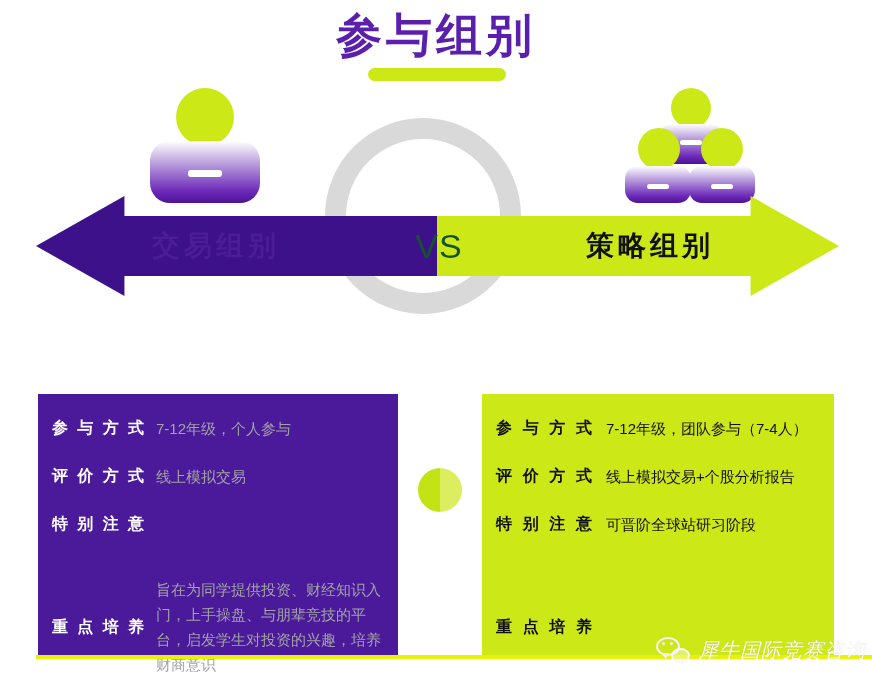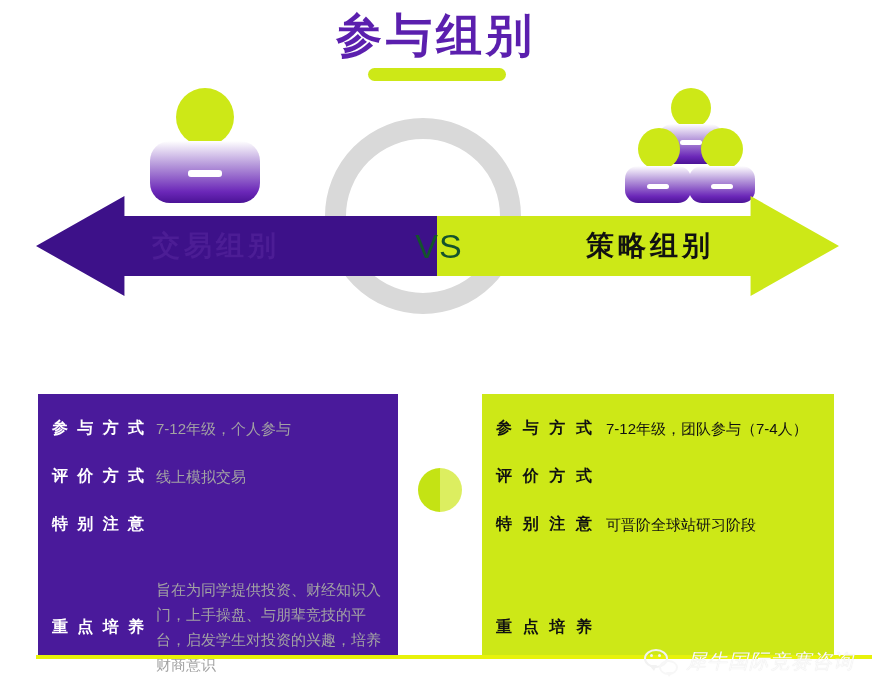--- a/index.html
+++ b/index.html
@@ -145,22 +145,22 @@
     width:44px;height:44px;border-radius:50%;
     background:linear-gradient(90deg,#C4E314 0%,#C4E314 50%,#DCEE60 50%,#DCEE60 100%);
   }
 
   
   .footer-line{
     position:absolute;left:36px;top:655px;
     width:836px;height:4px;background:#E7F20A;
   }
   .footer-brand{
-    position:absolute;right:18px;top:637px;
-    display:flex;align-items:flex-end;gap:8px;
+    position:absolute;right:6px;top:637px;
+    display:flex;align-items:flex-start;gap:8px;
     height:38px;
   }
   .wechat-icon{position:relative;width:34px;height:26px;}
   .wechat-icon .big{
     position:absolute;left:0;top:0;width:24px;height:19px;
     border:2px solid #F2F2F2;border-radius:50%;
     box-sizing:border-box;
   }
   .wechat-icon .big:after{
     content:"";position:absolute;left:3px;bottom:-5px;
@@ -248,20 +248,21 @@
 
   <div class="split-dot"></div>
 
   <div class="panel panel-right">
     <div class="row row-h">
       <div class="lbl">参与方式</div>
       <div class="val">7-12年级，团队参与（7-4人）</div>
     </div>
     <div class="row row-h">
       <div class="lbl">评价方式</div>
+      <div class="val">线上模拟交易+个股分析报告</div>
     </div>
     <div class="row row-h">
       <div class="lbl">特别注意</div>
       <div class="val">可晋阶全球站研习阶段</div>
     </div>
     <div class="row row-block">
       <div class="lbl">重点培养</div>
     </div>
   </div>
 

